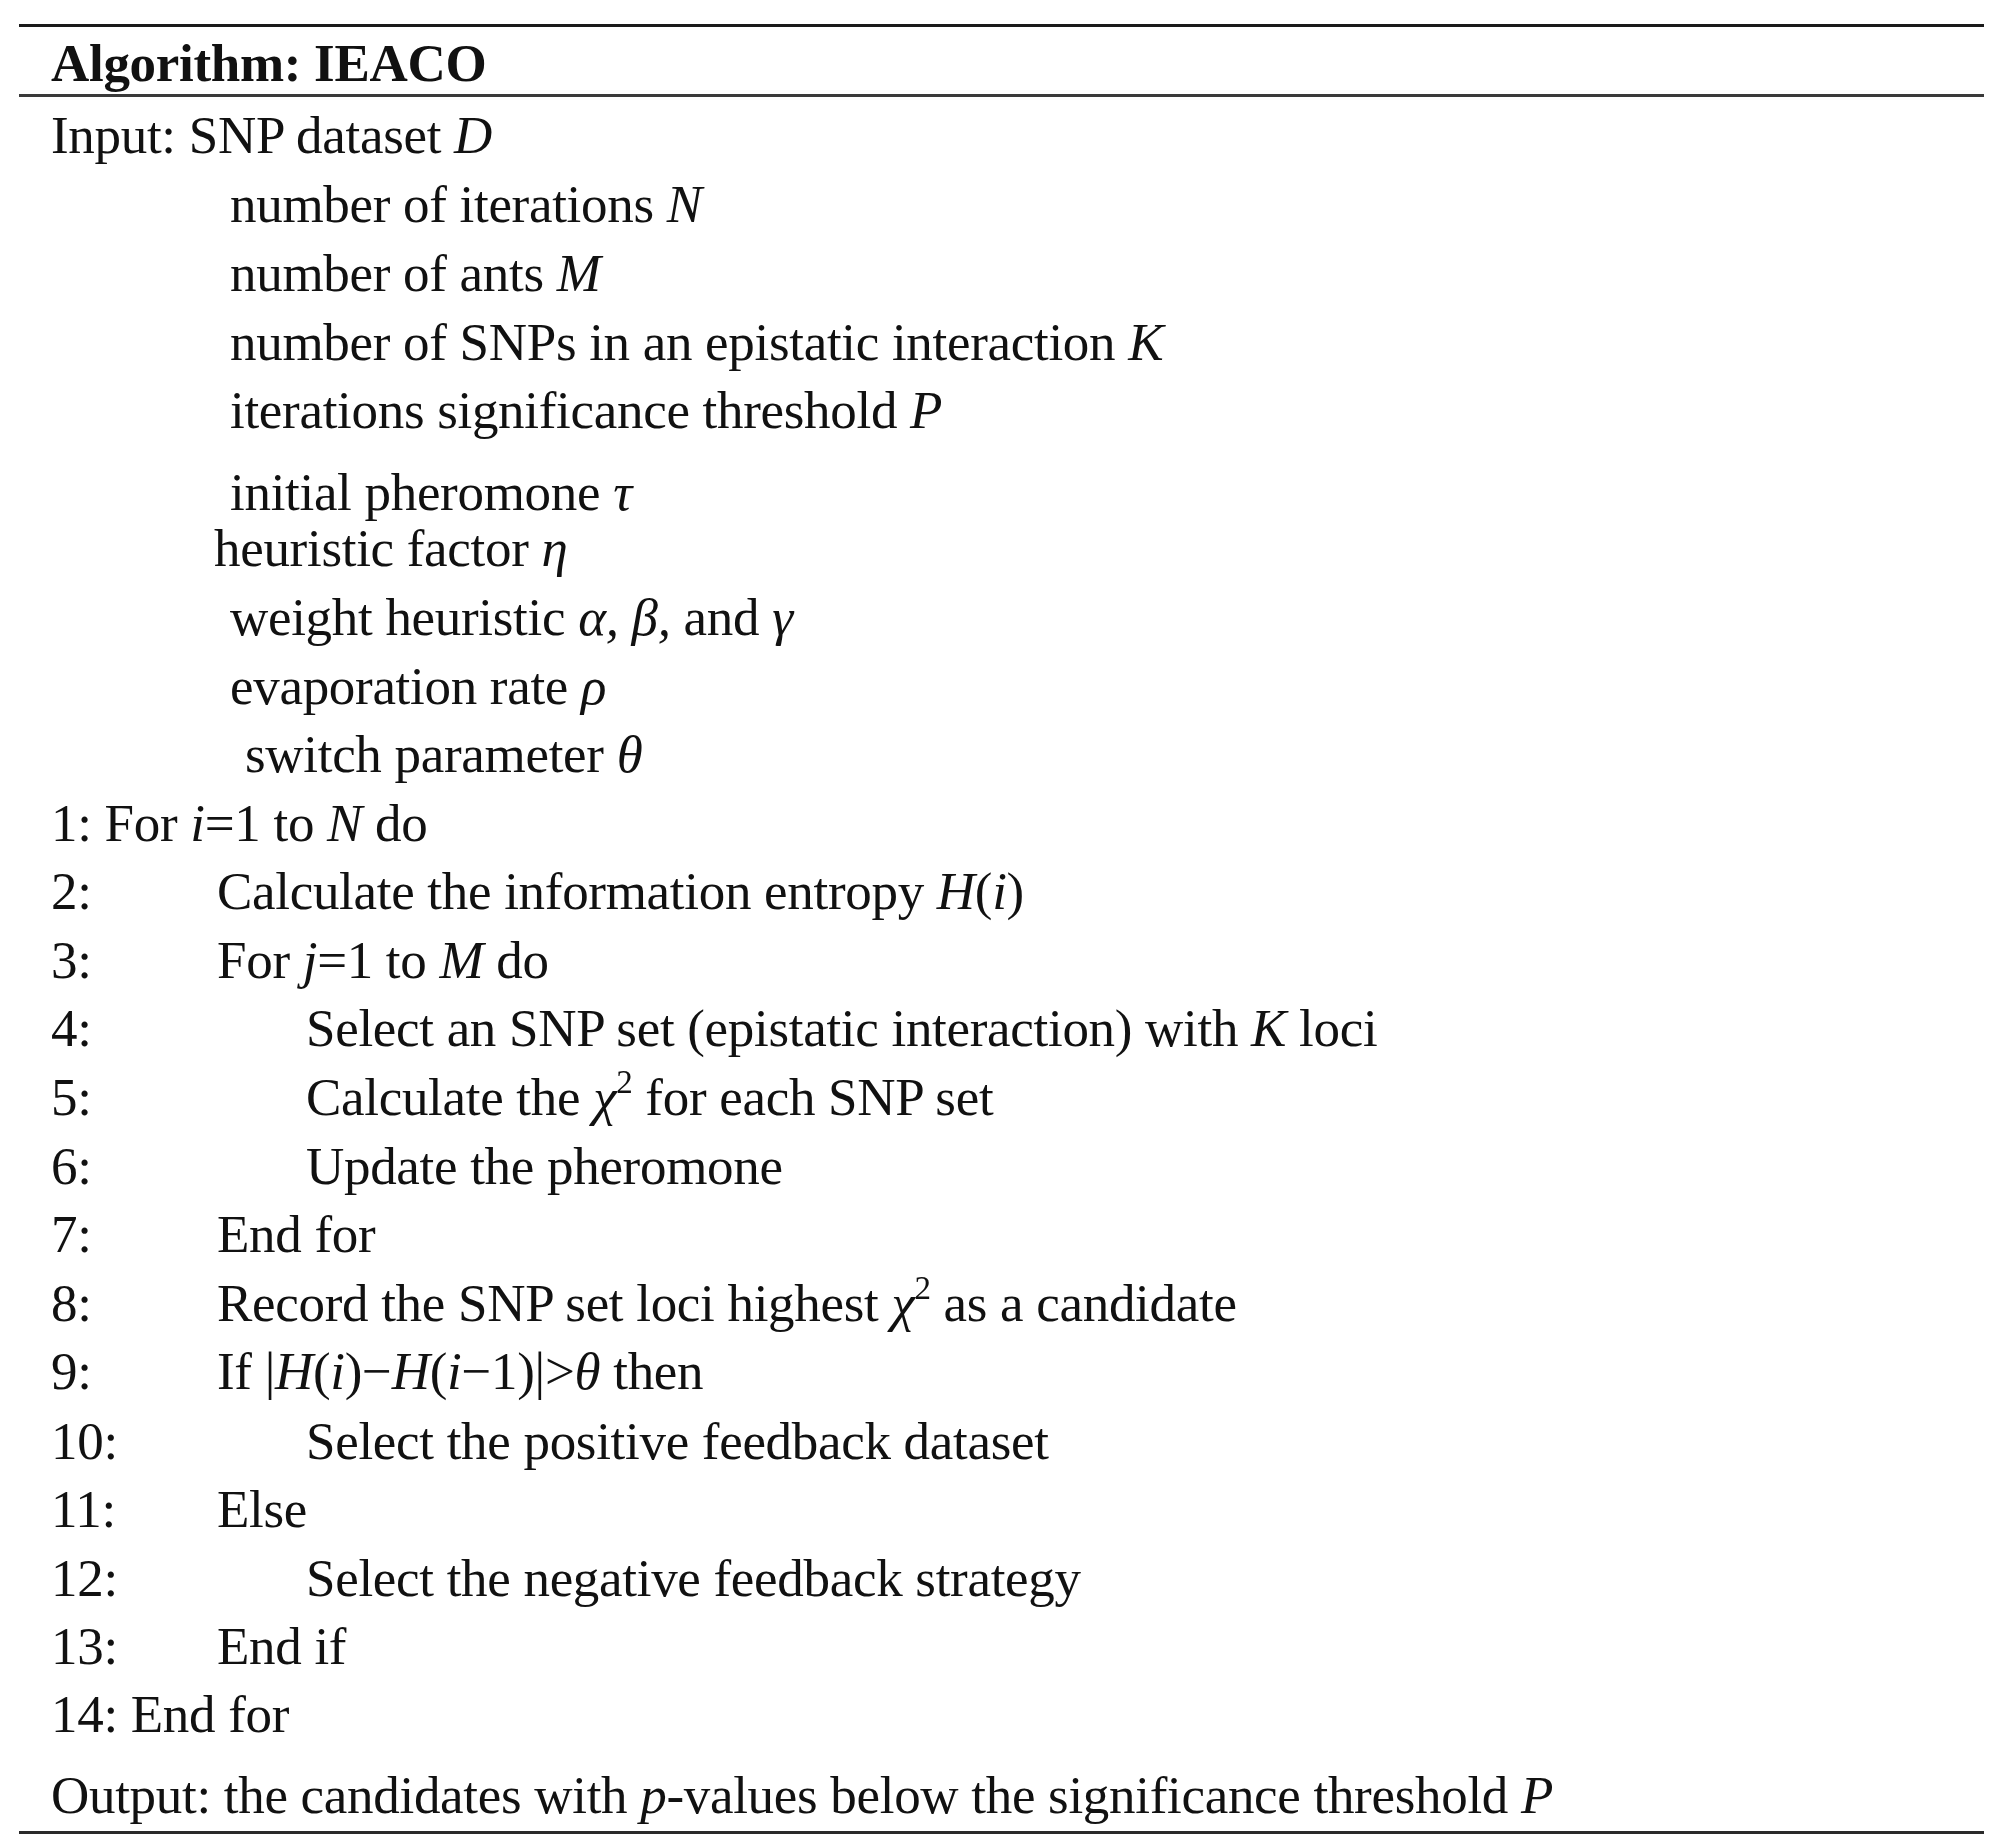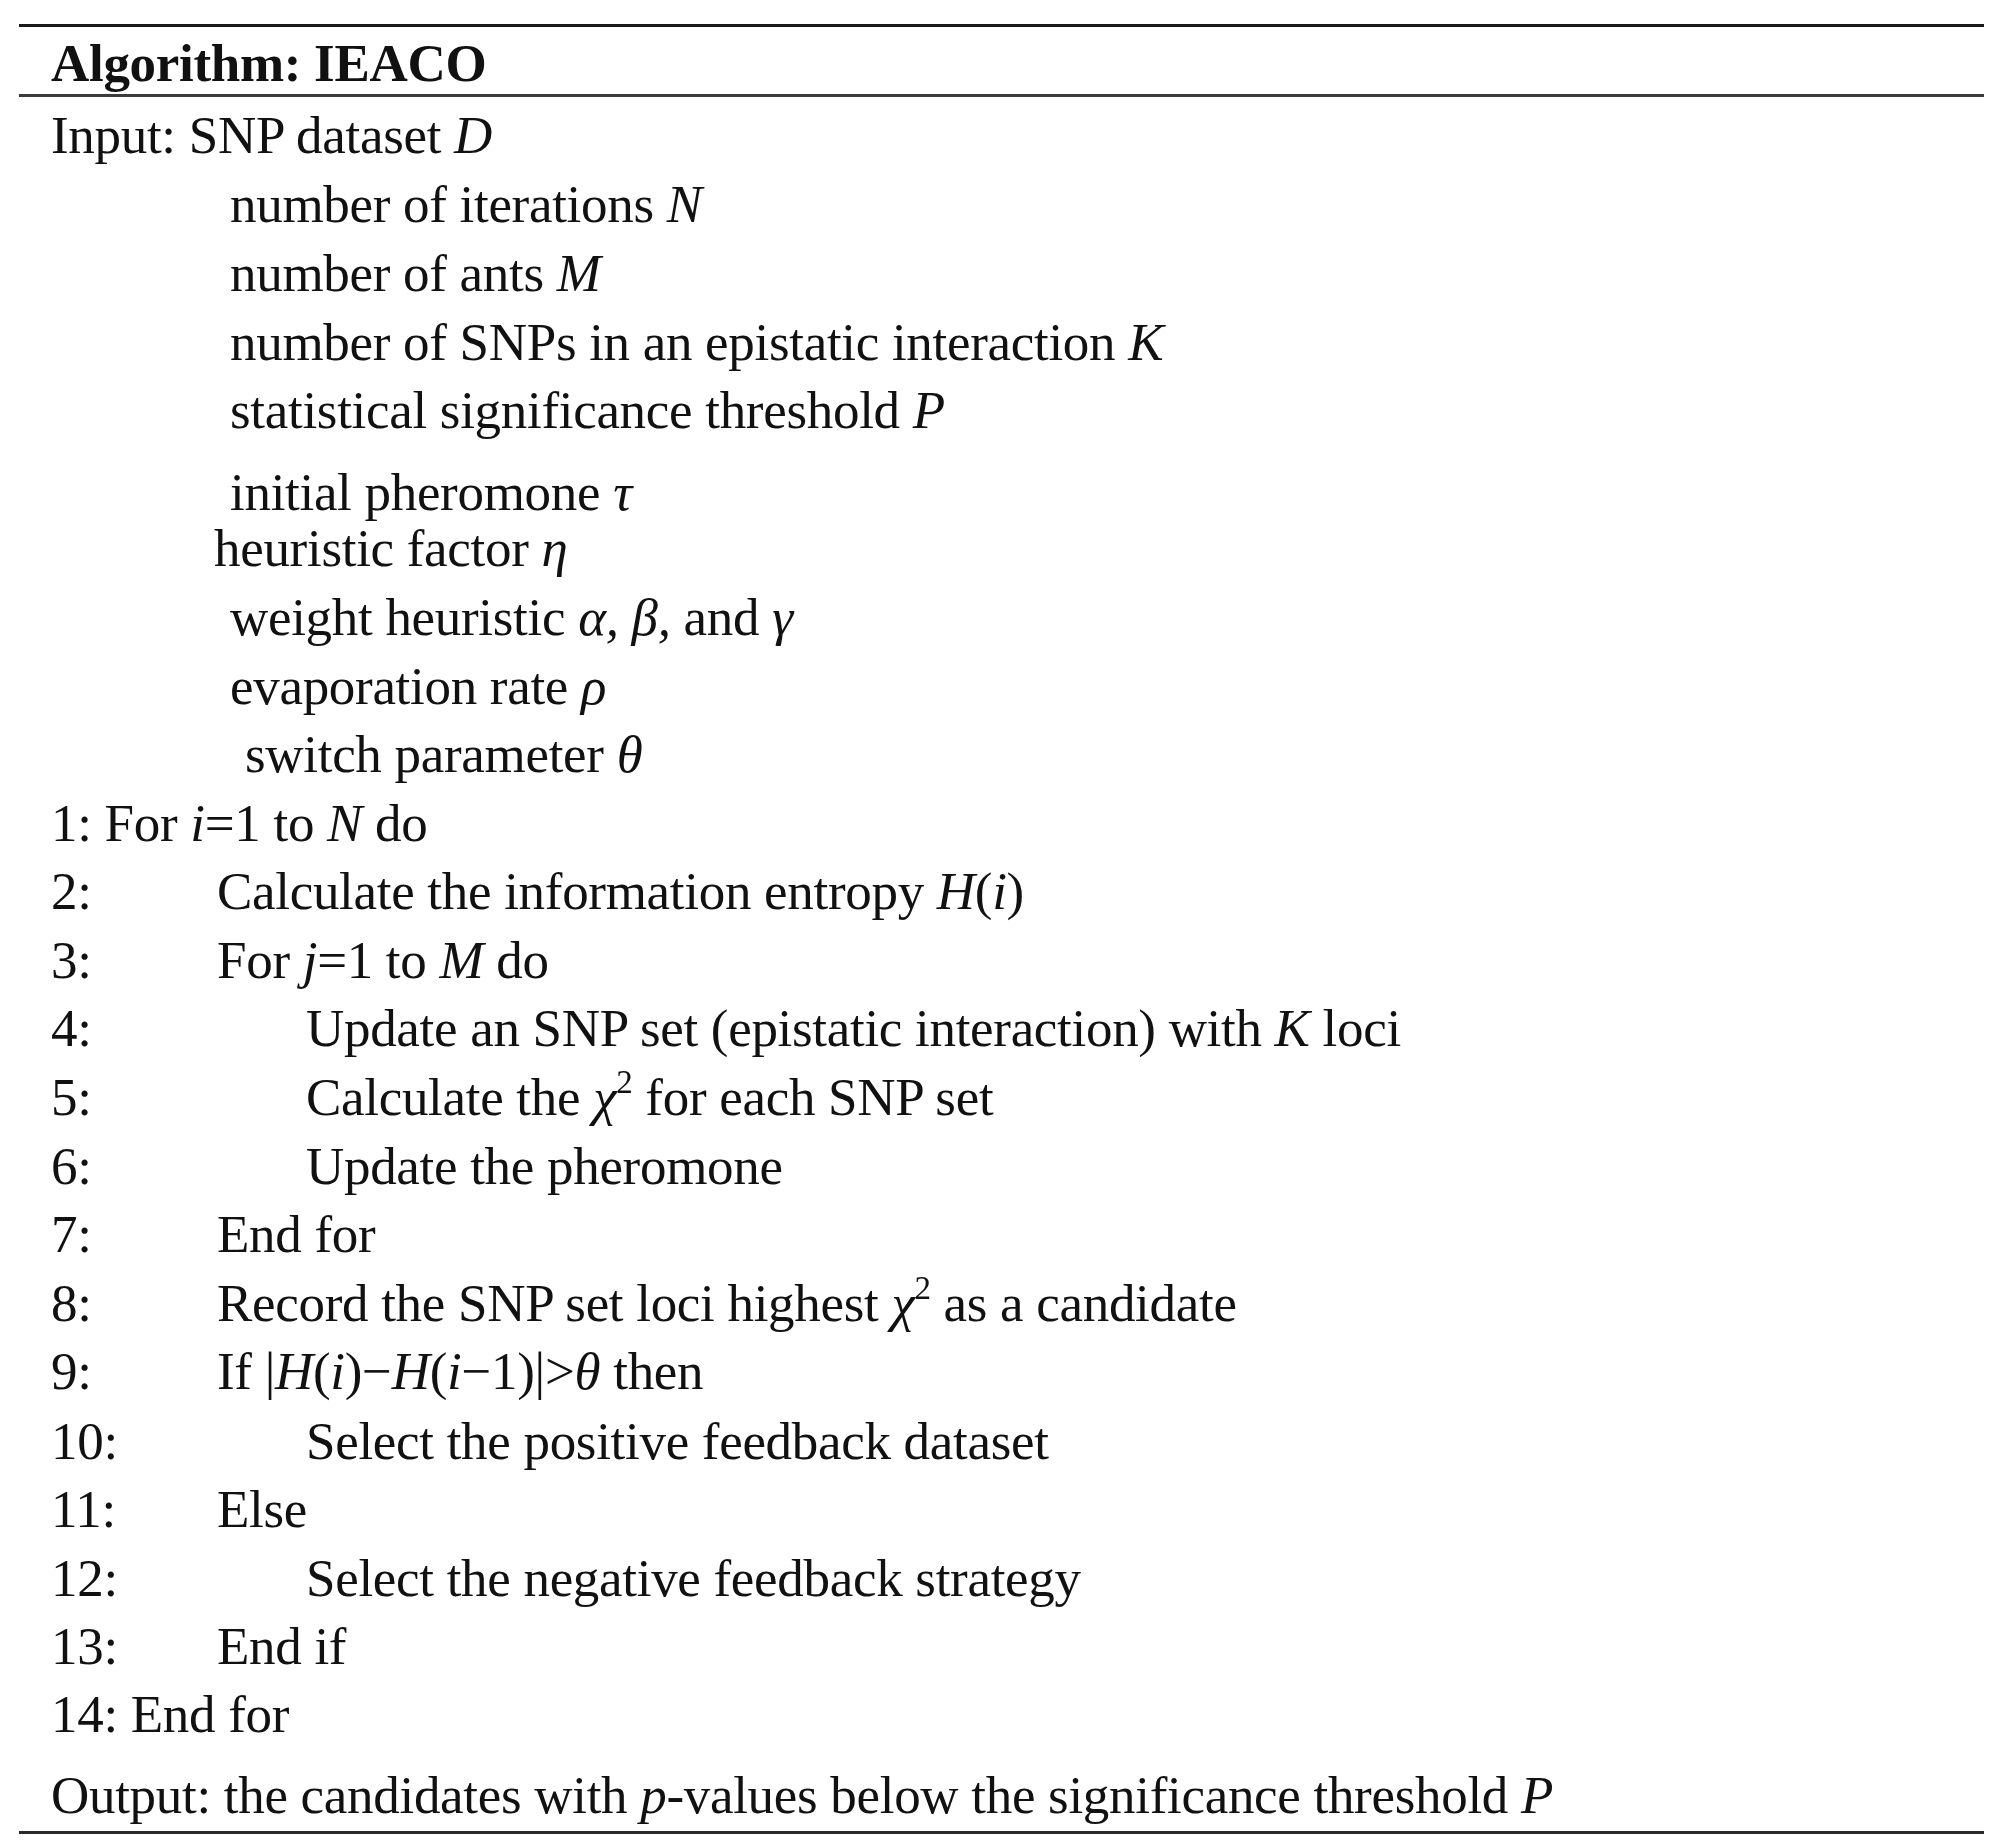--- a/index.html
+++ b/index.html
@@ -30,21 +30,21 @@
   <div class="line" style="top:171px;left:230px">
     <span>number of iterations </span><span class="i">N</span>
   </div>
   <div class="line" style="top:240px;left:230px">
     <span>number of ants </span><span class="i">M</span>
   </div>
   <div class="line" style="top:309px;left:230px">
     <span>number of SNPs in an epistatic interaction </span><span class="i">K</span>
   </div>
   <div class="line" style="top:377px;left:230px">
-    <span>statistical significance threshold </span><span class="i">P</span>
+    <span>iterations significance threshold </span><span class="i">P</span>
   </div>
   <div class="line" style="top:459px;left:230px">
     <span>initial pheromone </span><span class="i">τ</span>
   </div>
   <div class="line" style="top:515px;left:214px">
     <span>heuristic factor </span><span class="i">η</span>
   </div>
   <div class="line" style="top:584px;left:230px">
     <span>weight heuristic </span><span class="i">α, β,</span><span> and </span><span class="i">γ</span>
   </div>
@@ -62,21 +62,21 @@
   <div class="line" style="top:858px">
     <span>2:</span>
     <span style="position:absolute;left:166px"><span>Calculate the information entropy </span><span class="i">H</span><span>(</span><span class="i">i</span><span>)</span></span>
   </div>
   <div class="line" style="top:927px">
     <span>3:</span>
     <span style="position:absolute;left:166px"><span class="b">For </span><span class="i">j</span><span>=1 to </span><span class="i">M</span><span class="b"> do</span></span>
   </div>
   <div class="line" style="top:995px">
     <span>4:</span>
-    <span style="position:absolute;left:255px"><span>Update an SNP set (epistatic interaction) with </span><span class="i">K</span><span> loci</span></span>
+    <span style="position:absolute;left:255px"><span>Select an SNP set (epistatic interaction) with </span><span class="i">K</span><span> loci</span></span>
   </div>
   <div class="line" style="top:1064px">
     <span>5:</span>
     <span style="position:absolute;left:255px"><span>Calculate the  </span><span class="i">χ</span><sup>2</sup><span> for each SNP set</span></span>
   </div>
   <div class="line" style="top:1133px">
     <span>6:</span>
     <span style="position:absolute;left:255px">Update the pheromone</span>
   </div>
   <div class="line" style="top:1201px">

